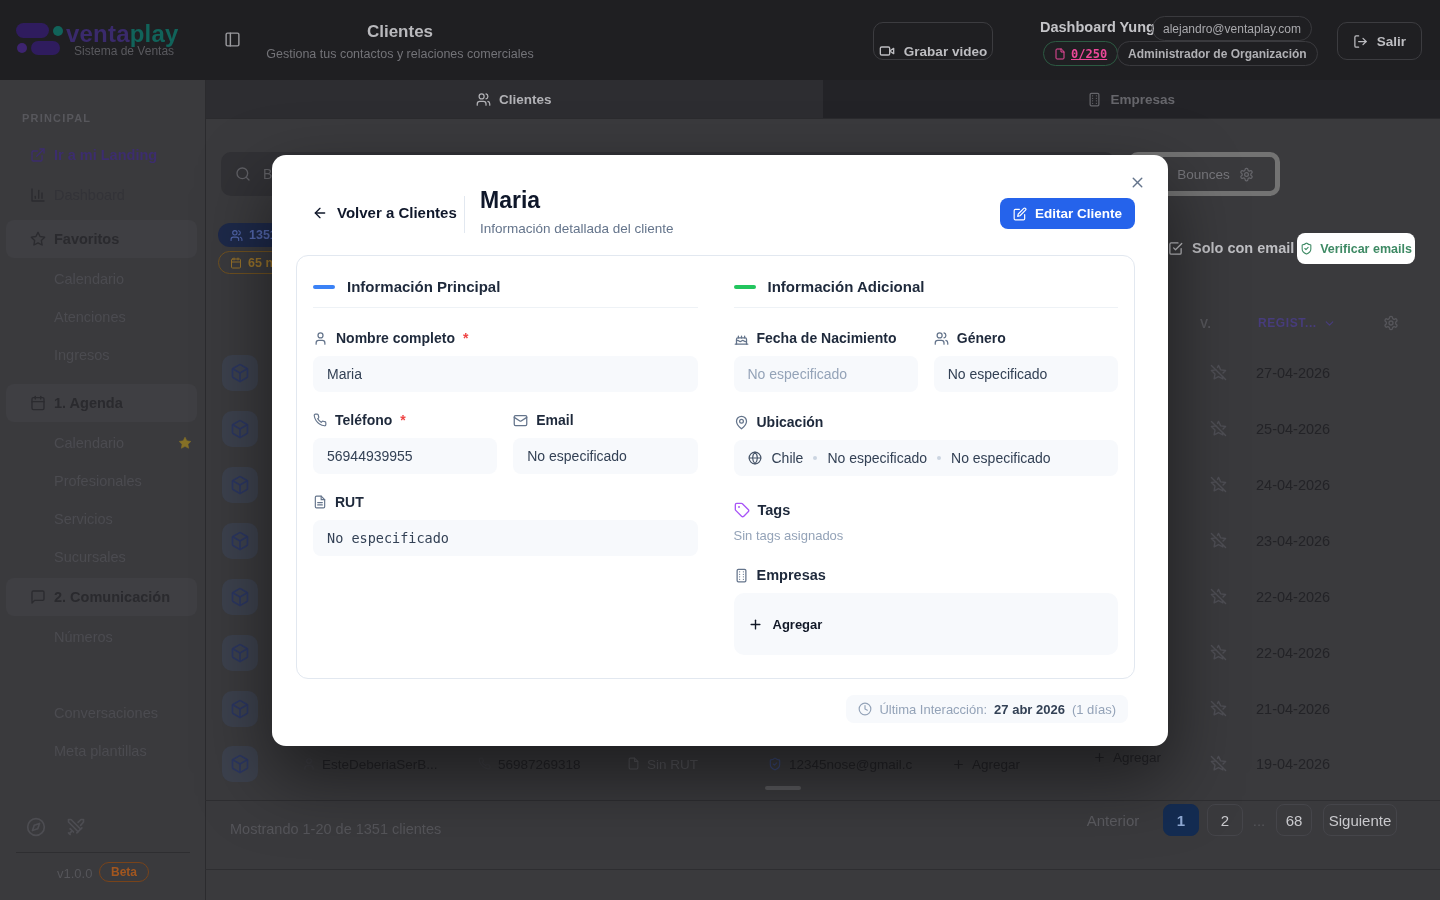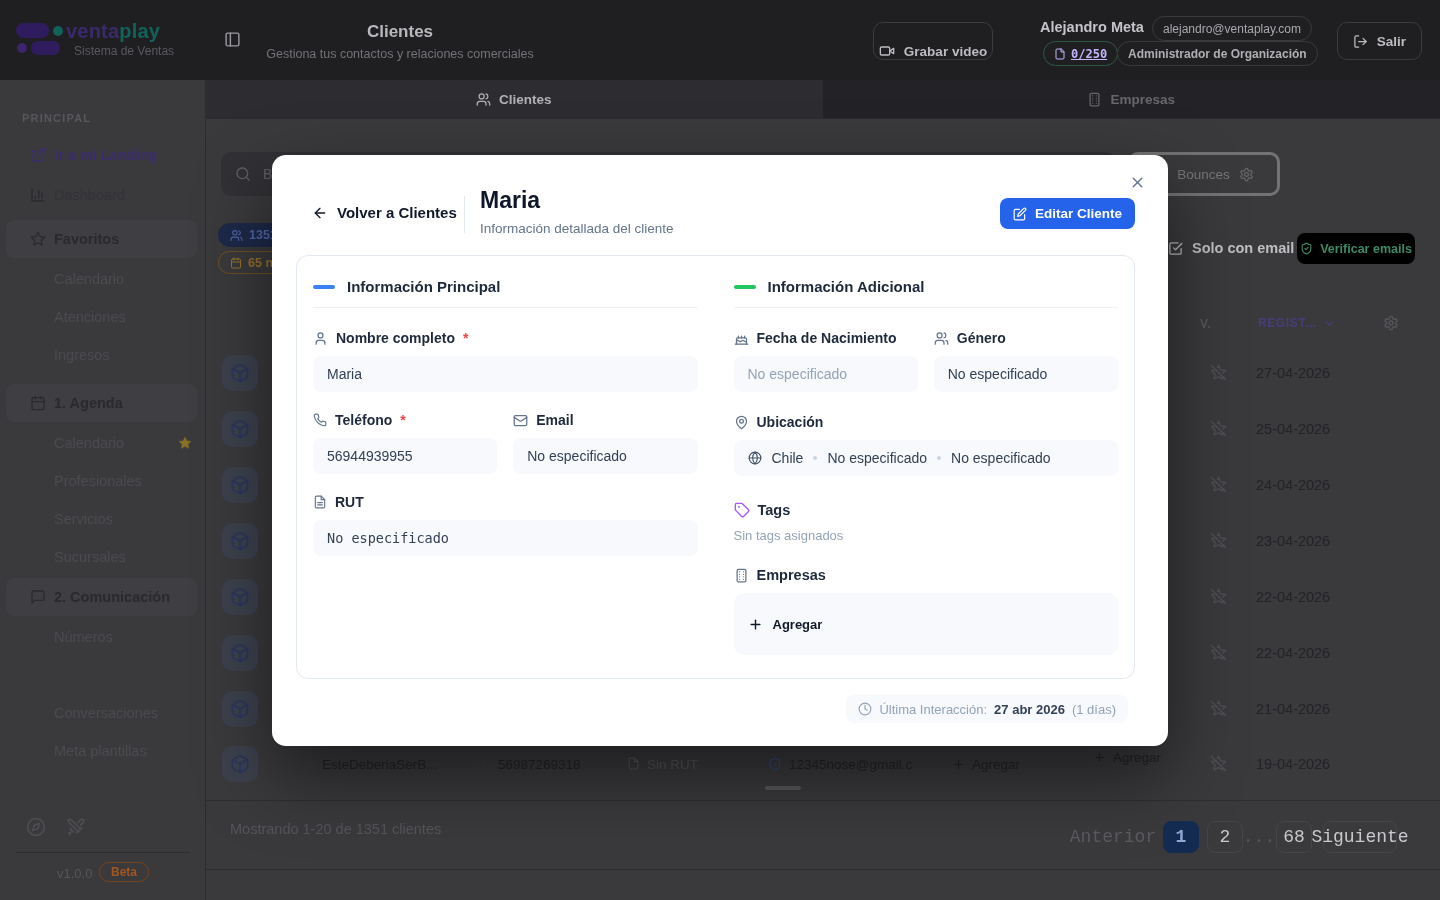--- a/index.html
+++ b/index.html
@@ -2,21 +2,21 @@
 <html><head>
 <meta charset="utf-8">
 <style>
   html,body{margin:0;padding:0;width:1440px;height:900px;overflow:hidden;background:#3a3a3d;
     font-family:"Liberation Sans",sans-serif;-webkit-font-smoothing:antialiased;}
   .app{position:relative;width:1440px;height:900px;overflow:hidden;}
   .abs{position:absolute;}
   svg.ic{display:block;}
   
   .topbar{position:absolute;left:0;top:0;width:1440px;height:80px;background:#1f1f22;}
-  .logo-text{font-size:20px;font-weight:700;letter-spacing:.2px;}
+  .logo-text{font-size:24px;font-weight:700;letter-spacing:.2px;}
   .logo-venta{color:#3a2a6c;} .logo-play{color:#11635a;}
   .logo-tag{font-size:12px;color:#59595e;margin-top:1px;}
   .t-title{font-size:17px;font-weight:700;color:#b9b9bd;text-align:center;}
   .t-sub{font-size:12.5px;color:#737378;text-align:center;margin-top:5px;}
   .btn-dim{display:flex;align-items:center;gap:9px;border:1px solid #3c3c40;border-radius:10px;
     color:#bdbdc1;font-size:13.5px;font-weight:600;justify-content:center;}
   .pill-dim{display:flex;align-items:center;gap:5px;border:1px solid #3a3a3e;border-radius:999px;
     font-size:12px;color:#a9a9ad;padding:0 10px;height:23px;}
   .uname{font-size:14.5px;font-weight:600;color:#c4c4c8;}
   .tabstrip{position:absolute;left:205px;top:80px;width:1235px;height:38px;background:#232327;display:flex;border-bottom:1px solid #2b2b2e;}
@@ -29,45 +29,45 @@
   .sb-hl{position:absolute;left:6px;right:8px;top:0;bottom:0;background:#3f3f43;border-radius:8px;}
   .sb-ic{position:absolute;left:30px;color:#2b2b2f;}
   .sb-lab{position:absolute;left:54px;font-size:14.5px;color:#2a2a2e;font-weight:600;}
   .sb-sub{position:absolute;left:54px;font-size:14.5px;color:#4b4b50;}
   .sb-link{color:#3c2d6e !important;}
   .chat-badge{position:absolute;left:131px;top:10px;background:#702628;color:#d2a3a4;font-size:11px;
     font-weight:700;border-radius:999px;padding:2px 8px;}
   .searchbar{position:absolute;left:221px;top:152px;width:894px;height:44px;background:#313135;border-radius:10px;
     display:flex;align-items:center;gap:12px;padding:0 14px;box-sizing:border-box;}
   .search-ph{font-size:14px;color:#5f5f64;}
-  .bounces{position:absolute;left:1128px;top:152px;width:152px;height:44px;border:3px solid #737373;border-radius:10px;
+  .bounces{position:absolute;left:1128px;top:152px;width:152px;height:44px;border:5px solid #737373;border-radius:10px;
     display:flex;align-items:center;justify-content:center;gap:9px;color:#76767b;font-size:13.5px;box-sizing:border-box;}
   .btn-new{position:absolute;left:1294px;top:152px;width:144px;height:38px;background:#251347;border-radius:10px;
     display:flex;align-items:center;justify-content:center;gap:9px;color:#b5afd6;font-size:13.5px;font-weight:700;}
   .pill-count{position:absolute;left:218px;top:223px;height:24px;background:#1d2949;border-radius:999px;
     display:flex;align-items:center;gap:6px;padding:0 12px;color:#5266ac;font-size:12.5px;font-weight:700;}
   .pill-months{position:absolute;left:218px;top:251px;height:23px;border:1px solid #6f5120;border-radius:999px;
     display:flex;align-items:center;gap:6px;padding:0 11px;color:#97722a;font-size:12.5px;font-weight:600;box-sizing:border-box;}
   .only-email{position:absolute;left:1168px;top:240px;display:flex;align-items:center;gap:9px;color:#bfbfc3;font-size:14.5px;font-weight:600;}
-  .btn-verify{position:absolute;left:1297px;top:233px;width:118px;height:31px;background:#000000;border-radius:8px;
+  .btn-verify{position:absolute;left:1297px;top:233px;width:118px;height:31px;background:#ffffff;border-radius:8px;
     display:flex;align-items:center;justify-content:center;gap:7px;color:#3e8a64;font-size:12.5px;font-weight:600;}
   .th{font-size:12px;font-weight:700;letter-spacing:.6px;color:#56565b;}
   .th-reg{color:#473c7c;display:flex;align-items:center;gap:6px;}
   .trow{position:absolute;left:205px;width:1235px;height:56px;}
   .chip{position:absolute;left:17px;top:10px;width:36px;height:36px;background:#3c414d;border-radius:10px;
     display:flex;align-items:center;justify-content:center;color:#2b3660;}
   .row-star{position:absolute;left:1005px;top:19px;color:#4e4e54;}
   .row-date{position:absolute;left:1051px;top:20px;font-size:14.5px;color:#232327;}
   .cell{position:absolute;top:21px;font-size:13.5px;color:#232327;display:flex;align-items:center;gap:7px;}
   .cell-dim{color:#55555a;}
   .hscroll{position:absolute;left:765px;top:786px;width:36px;height:4px;border-radius:2px;background:#58585c;}
   .pfoot{position:absolute;left:205px;top:800px;width:1235px;height:68px;border-top:1px solid #2e2e31;border-bottom:1px solid #2e2e31;}
   .psum{position:absolute;left:25px;top:20px;font-size:14.5px;color:#55555a;}
-  .pbtn{position:absolute;top:20px;height:32px;border:1px solid #45454a;border-radius:8px;display:flex;
-    align-items:center;justify-content:center;font-size:18px;color:#c9c9cd;box-sizing:border-box;font-family:Liberation Mono, monospace;}
+  .pbtn{position:absolute;top:3px;height:32px;border:1px solid #45454a;border-radius:8px;display:flex;
+    align-items:center;justify-content:center;font-size:15px;color:#c9c9cd;box-sizing:border-box;}
   .sb-foot-ic{position:absolute;color:#4d4d52;}
   .vtext{position:absolute;font-size:13px;color:#55555a;}
   .beta{position:absolute;border:1px solid #78431a;color:#a2561f;font-size:12px;font-weight:600;border-radius:999px;padding:2px 11px;}
   
   .modal{position:absolute;left:272px;top:155px;width:896px;height:591px;background:#ffffff;border-radius:14px;
     box-shadow:0 30px 70px rgba(0,0,0,.5);}
   .m-close{position:absolute;right:18px;top:15px;color:#64748b;cursor:pointer;padding:4px;}
   .m-back{position:absolute;left:40px;top:49px;display:flex;align-items:center;gap:9px;color:#0f172a;
     font-size:15px;font-weight:600;}
   .m-vdiv{position:absolute;left:192px;top:41px;width:1px;height:37px;background:#e2e8f0;}
@@ -130,23 +130,23 @@
     <div class="abs btn-dim" style="left:873px;top:22px;width:118px;height:36px;align-items:flex-end;">
       <span>
           <svg class="ic" width="16" height="16" viewBox="0 0 24 24" fill="none" stroke="currentColor" stroke-width="2" stroke-linecap="round" stroke-linejoin="round">
             <path d="m22 8-6 4 6 4V8Z"></path>
             <rect width="14" height="12" x="2" y="6" rx="2"></rect>
           </svg>
         </span>
       <span>Grabar video</span>
     </div>
 
-    <div class="abs uname" style="left:1040px;top:19px;">Alejandro Meta</div>
+    <div class="abs uname" style="left:1040px;top:19px;">Dashboard Yung</div>
     <div class="abs pill-dim" style="left:1152px;top:16px;">alejandro@ventaplay.com</div>
-    <div class="abs pill-dim mono-dim" style="left:1043px;top:41px;color:#c4b5fd;border-color:#2c5a42;font-weight:700;text-decoration:underline;">
+    <div class="abs pill-dim mono-dim" style="left:1043px;top:41px;color:#ec4899;border-color:#2c5a42;font-weight:700;text-decoration:underline;">
       <span>
           <svg class="ic" width="12" height="12" viewBox="0 0 24 24" fill="none" stroke="currentColor" stroke-width="2" stroke-linecap="round" stroke-linejoin="round">
             <path d="M14 2H6a2 2 0 0 0-2 2v16a2 2 0 0 0 2 2h12a2 2 0 0 0 2-2V8z"></path>
             <polyline points="14 2 14 8 20 8"></polyline>
           </svg>
         </span>
       <span>0/250</span>
     </div>
     <div class="abs pill-dim" style="left:1117px;top:41px;color:#b0b0b4;font-weight:600;">Administrador de Organización</div>
 

